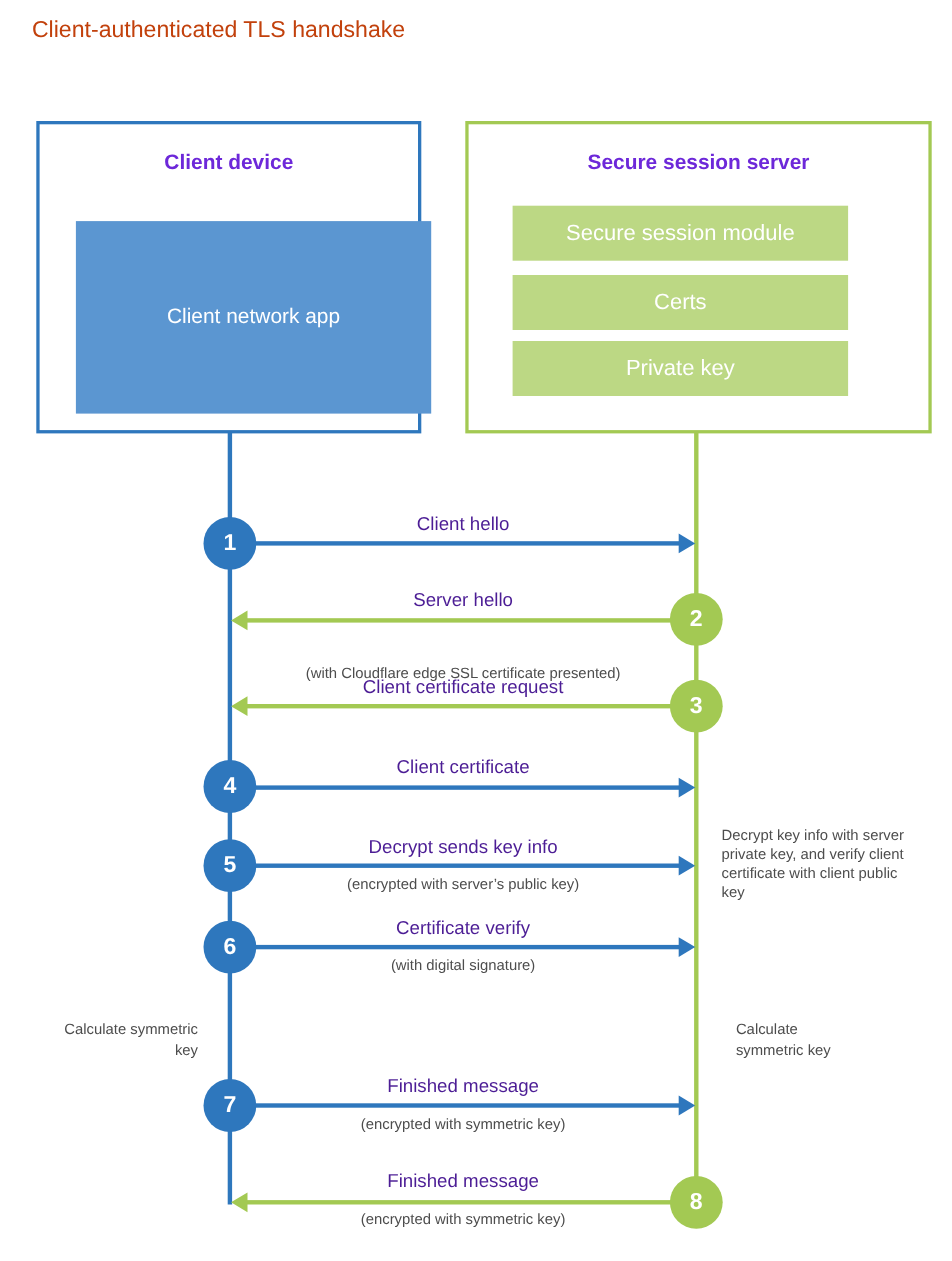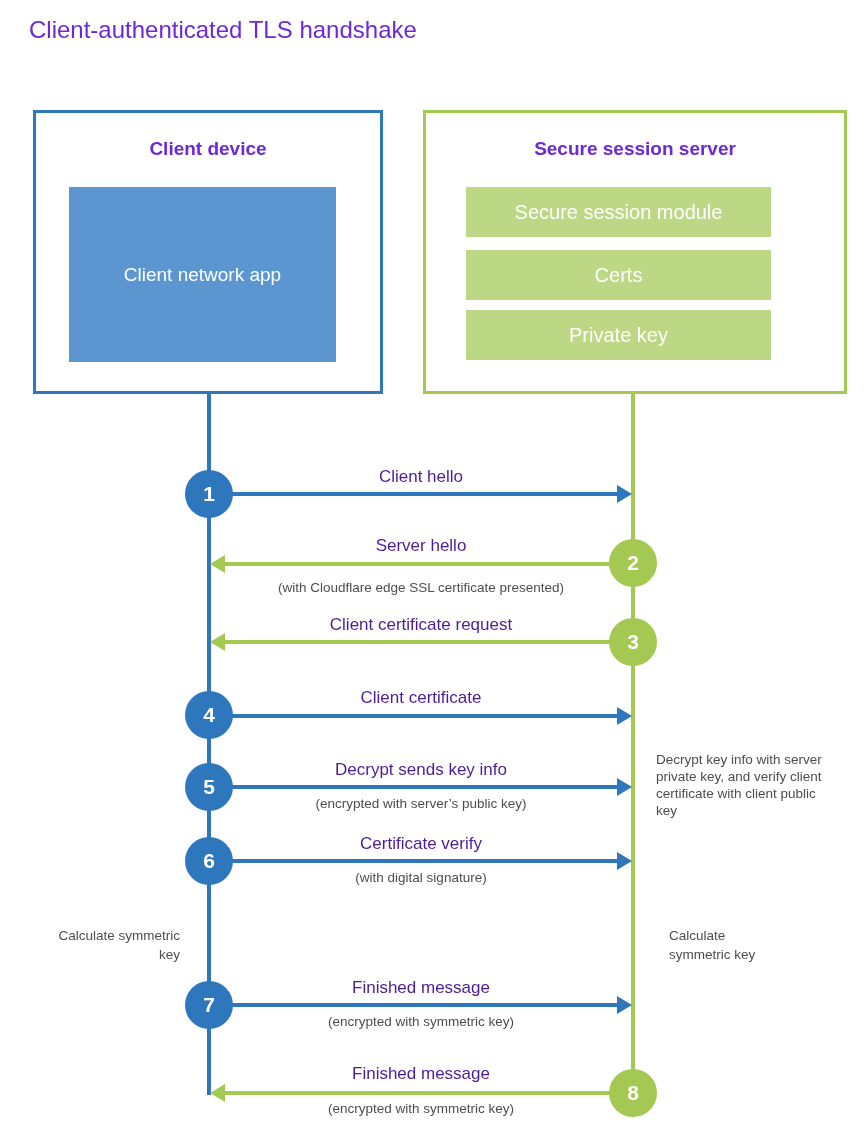--- a/index.html
+++ b/index.html
@@ -7,34 +7,34 @@
     --client-fill:#5b96d1;
     --server-accent:#a3c953;
     --server-fill:#bcd884;
   }
   html,body{margin:0;padding:0;background:#ffffff;}
   .canvas{
     position:relative;width:865px;height:1146px;background:#ffffff;overflow:hidden;
     font-family:"Liberation Sans", sans-serif;
   }
   .page-title{
-    position:absolute;left:29px;top:16px;font-size:24px;font-weight:300;
-    color:#6d28d9;letter-spacing:0px;
+    position:absolute;left:29px;top:16px;font-size:21px;font-weight:300;
+    color:#c2410c;letter-spacing:0px;
   }
   
   .actor-box{position:absolute;top:110px;height:284px;box-sizing:border-box;background:#fff;}
   .client-device-box{left:33px;width:350px;border:3px solid var(--client-accent);}
   .server-box{left:423px;width:424px;border:3px solid var(--server-accent);}
   .actor-title{
     position:absolute;top:138px;text-align:center;font-size:19px;font-weight:bold;color:#6d28d9;
   }
   .actor-title.client{left:33px;width:350px;}
   .actor-title.server{left:423px;width:424px;}
   .client-app-box{
-    position:absolute;left:69px;top:187px;width:267px;height:175px;background:var(--client-fill);
+    position:absolute;left:69px;top:201px;width:323px;height:175px;background:var(--client-fill);
     display:flex;align-items:center;justify-content:center;text-align:right;
     color:#fff;font-size:19px;line-height:27px;
   }
   .client-app-box span{display:block;max-width:180px;}
   .server-module{
     position:absolute;left:466px;width:305px;height:50px;background:var(--server-fill);
     display:flex;align-items:center;justify-content:center;
     color:#fff;font-size:20px;text-align:center;
   }
   .server-module.m0{top:187px;}
@@ -110,21 +110,21 @@
     </div>
   <div class="step client" style="top:470px">
       <span>1</span>
     </div>
 
   <div class="flow-label" style="top:536px">Server hello</div>
   <div class="arrow server" style="top:562px">
       <i class="shaft"></i>
       <i class="head"></i>
     </div>
-  <div class="flow-sub" style="top:580px">(with Cloudflare edge SSL certificate presented)</div>
+  <div class="flow-sub" style="top:604px">(with Cloudflare edge SSL certificate presented)</div>
   <div class="step server" style="top:539px">
       <span>2</span>
     </div>
 
   <div class="flow-label" style="top:615px">Client certificate request</div>
   <div class="arrow server" style="top:640px">
       <i class="shaft"></i>
       <i class="head"></i>
     </div>
   <div class="step server" style="top:618px">

